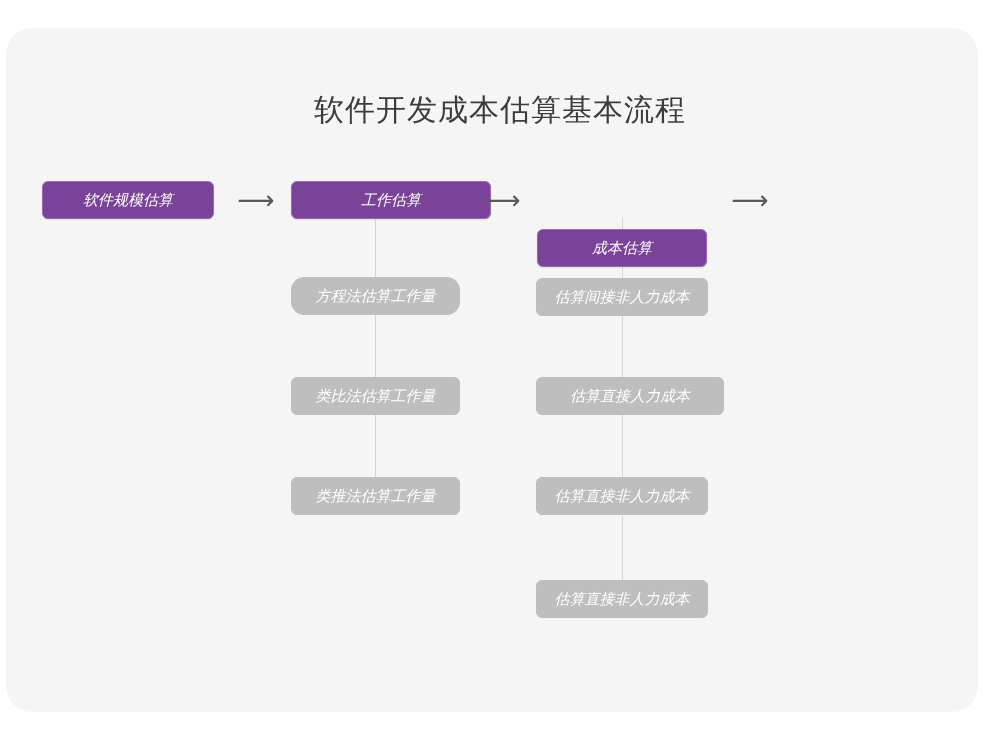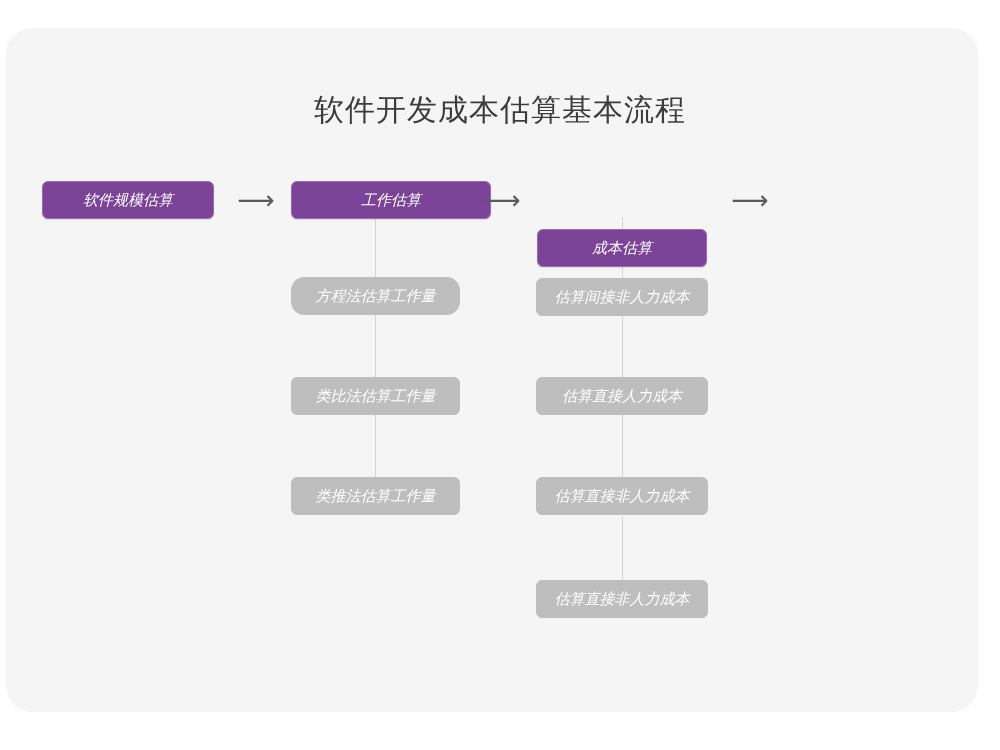--- a/index.html
+++ b/index.html
@@ -139,21 +139,21 @@
   </div>
 
   <div class="node sub" style="left:291px; top:377px; width:169px;">
     <span>类比法估算工作量</span>
   </div>
 
   <div class="node sub" style="left:536px; top:278px; width:172px;">
     <span>估算间接非人力成本</span>
   </div>
 
-  <div class="node sub" style="left:536px; top:377px; width:172px;">
+  <div class="node sub" style="left:536px; top:377px; width:188px;">
     <span>估算直接人力成本</span>
   </div>
 
   <div class="node sub" style="left:536px; top:477px; width:172px;">
     <span>估算直接非人力成本</span>
   </div>
 
   <div class="node sub" style="left:536px; top:580px; width:172px;">
     <span>估算直接非人力成本</span>
   </div>

